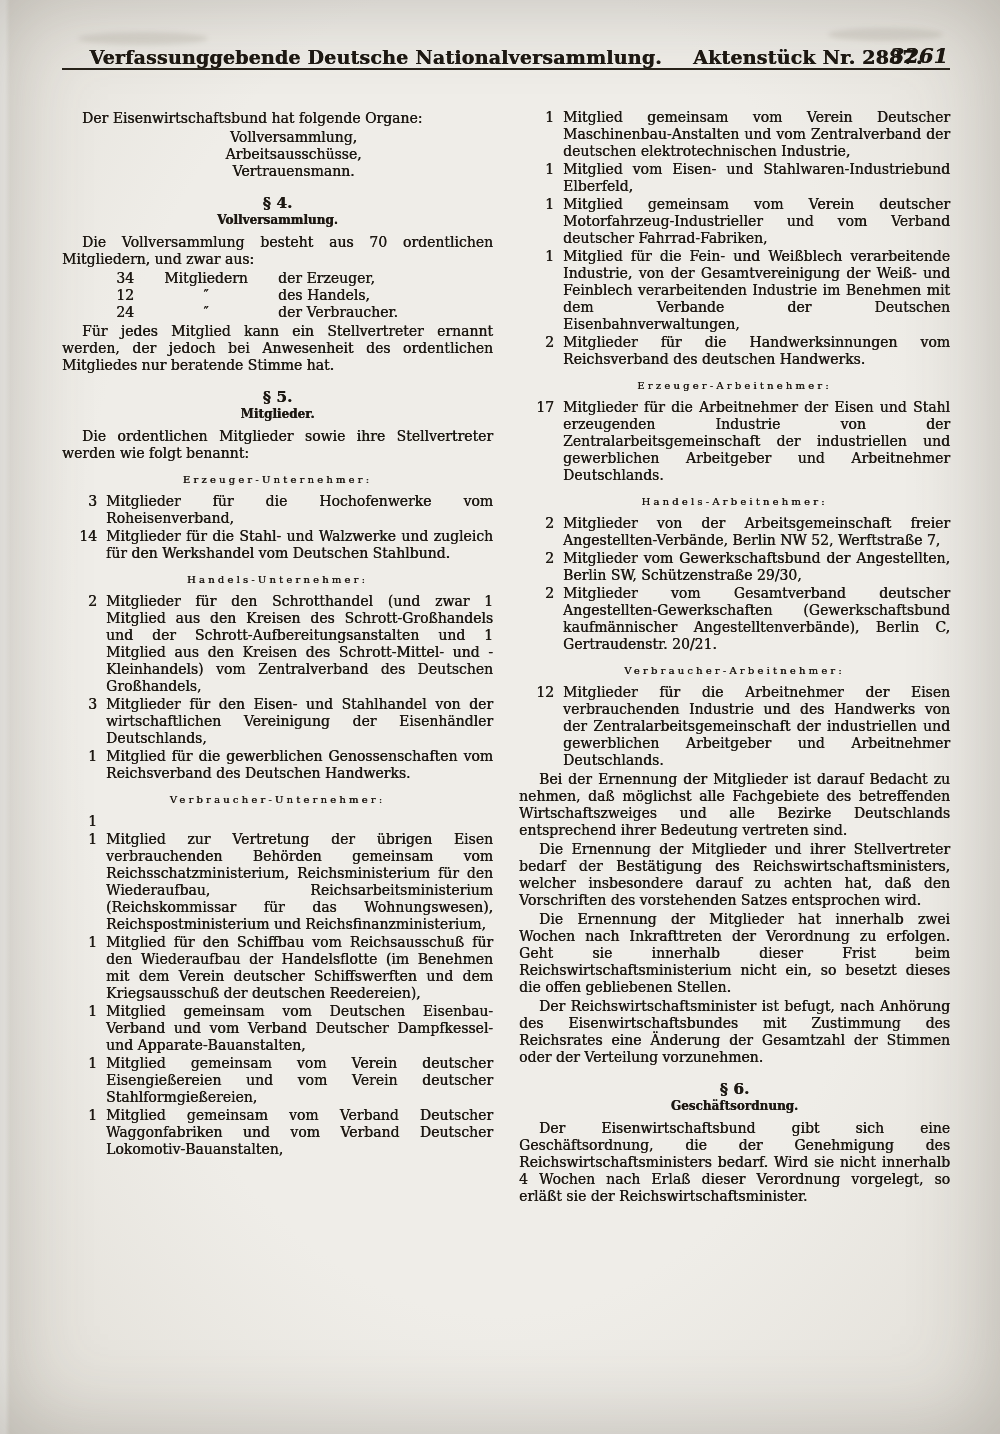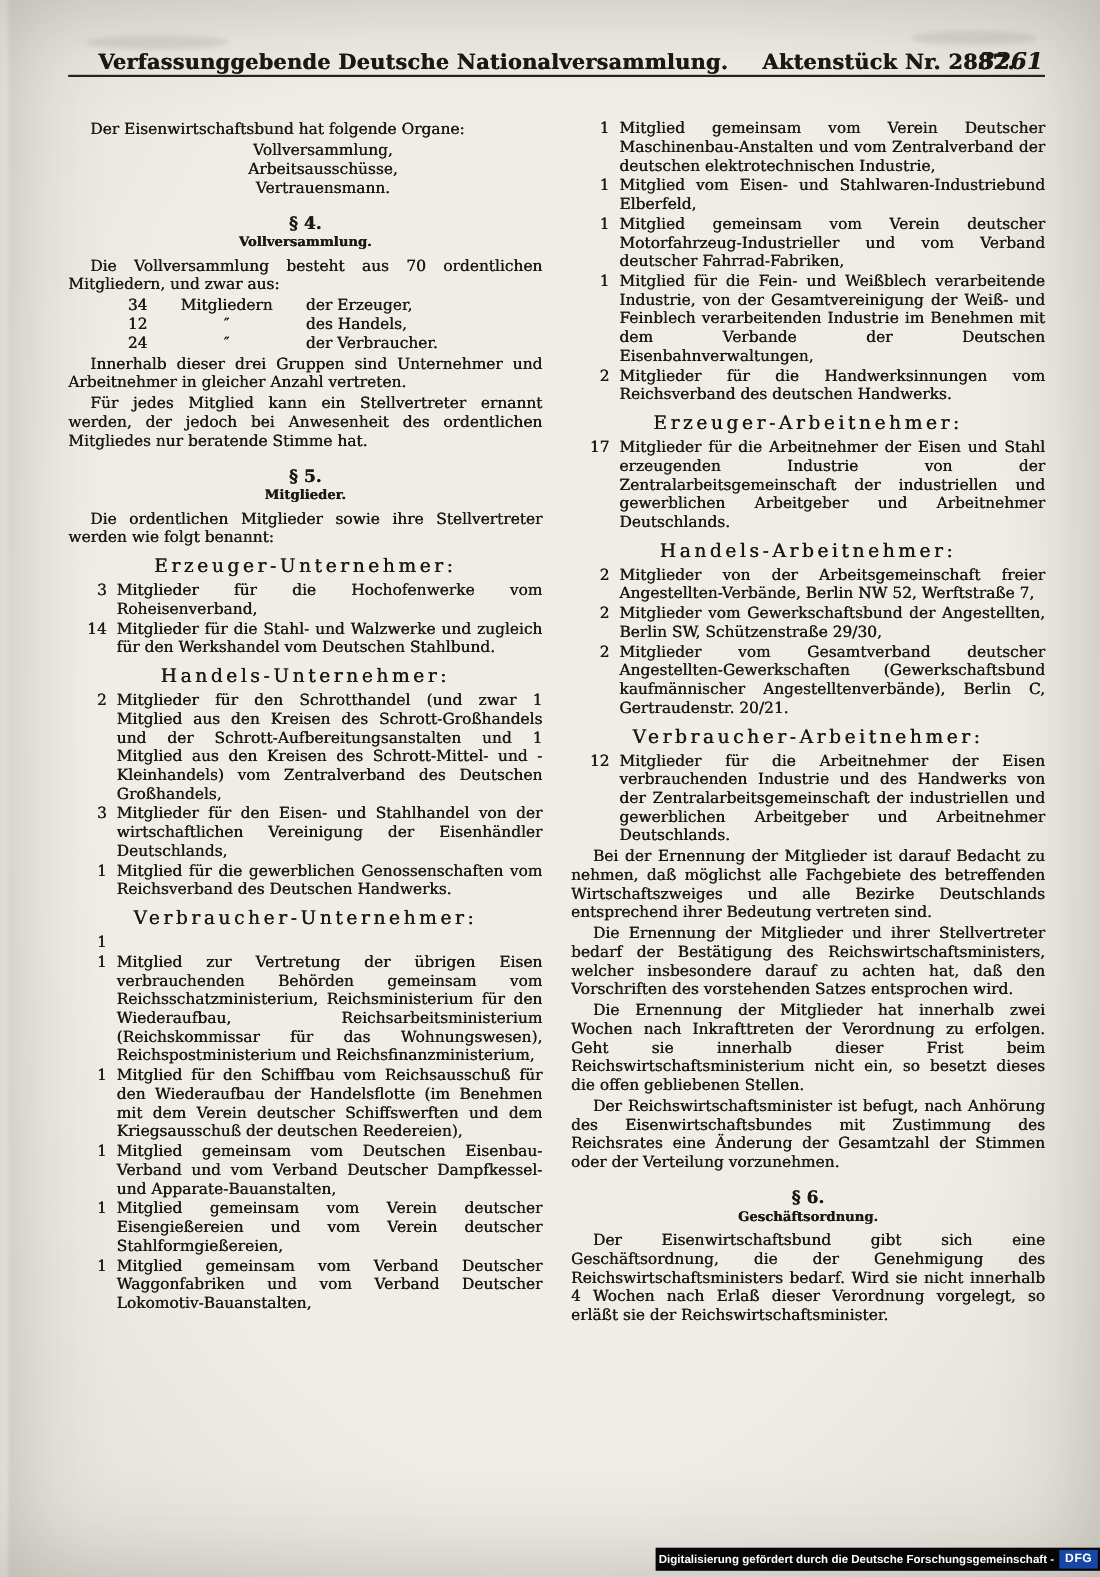--- a/index.html
+++ b/index.html
@@ -31,21 +31,21 @@
   .col { flex:1 1 0; min-width:0; font-size:14px; line-height:17px; text-align:justify; text-shadow:.35px 0 currentColor; hyphens:auto;margin-top:23px; }
 
   .para { text-indent:20px; margin:2px 0; }
   .organ-list { margin:0 0 2px 0; }
   .plain-line { margin-left:32px; text-align:center; }
 
   .section-head { text-align:center; margin:14px 0 5px; }
   .sec-num { font-size:15.5px; font-weight:bold; }
   .sec-sub { font-size:12px; font-weight:bold; margin-top:1px; }
 
-  .spaced-head { text-align:center; font-size:17px; letter-spacing:3.2px; margin:9px 0 5px; white-space:nowrap; overflow:hidden; }
+  .spaced-head { text-align:center; font-size:10px; letter-spacing:3.2px; margin:9px 0 5px; white-space:nowrap; overflow:hidden; }
 
   .num-item { display:flex; margin:1px 0; }
   .num { flex:0 0 44px; text-align:right; padding-right:9px; }
   .num-text { flex:1 1 0; min-width:0; }
 
   .count-row { display:flex; margin-left:44px; text-align:left;gap:20px; }
   .count-num { flex:0 0 28px; text-align:right; }
   .count-label { flex:0 0 104px; text-align:center; }
   .count-rest { flex:1; text-align:left; }
 
@@ -92,21 +92,20 @@
         <div class="count-row">
           <span class="count-num">12</span>
           <span class="count-label">″</span>
           <span class="count-rest">des Handels,</span>
         </div>
         <div class="count-row">
           <span class="count-num">24</span>
           <span class="count-label">″</span>
           <span class="count-rest">der Verbraucher.</span>
         </div>
-        <p class="para">Innerhalb dieser drei Gruppen sind Unternehmer und Arbeitnehmer in gleicher Anzahl vertreten.</p>
         <p class="para">Für jedes Mitglied kann ein Stellvertreter ernannt werden, der jedoch bei Anwesenheit des ordentlichen Mitgliedes nur beratende Stimme hat.</p>
         <div class="section-head">
           <div class="sec-num">§ 5.</div>
           <div class="sec-sub">Mitglieder.</div>
         </div>
         <p class="para">Die ordentlichen Mitglieder sowie ihre Stellvertreter werden wie folgt benannt:</p>
         <div class="spaced-head">Erzeuger-Unternehmer:</div>
         <div class="num-item">
           <span class="num">3</span>
           <span class="num-text">Mitglieder für die Hochofenwerke vom Roheisenverband,</span>
@@ -202,17 +201,13 @@
         <p class="para">Die Ernennung der Mitglieder hat innerhalb zwei Wochen nach Inkrafttreten der Verordnung zu erfolgen. Geht sie innerhalb dieser Frist beim Reichswirtschaftsministerium nicht ein, so besetzt dieses die offen gebliebenen Stellen.</p>
         <p class="para">Der Reichswirtschaftsminister ist befugt, nach Anhörung des Eisenwirtschaftsbundes mit Zustimmung des Reichsrates eine Änderung der Gesamtzahl der Stimmen oder der Verteilung vorzunehmen.</p>
         <div class="section-head">
           <div class="sec-num">§ 6.</div>
           <div class="sec-sub">Geschäftsordnung.</div>
         </div>
         <p class="para">Der Eisenwirtschaftsbund gibt sich eine Geschäftsordnung, die der Genehmigung des Reichswirtschaftsministers bedarf. Wird sie nicht innerhalb 4 Wochen nach Erlaß dieser Verordnung vorgelegt, so erläßt sie der Reichswirtschaftsminister.</p>
       </div>
   </div>
 
-  <footer class="digitization-bar">
-    <span class="credit">Digitalisierung gefördert durch die Deutsche Forschungsgemeinschaft -</span>
-    <span class="dfg-logo" style="background: rgb(23, 71, 166);">DFG</span>
-  </footer>
 </div>
 
 </body></html>

